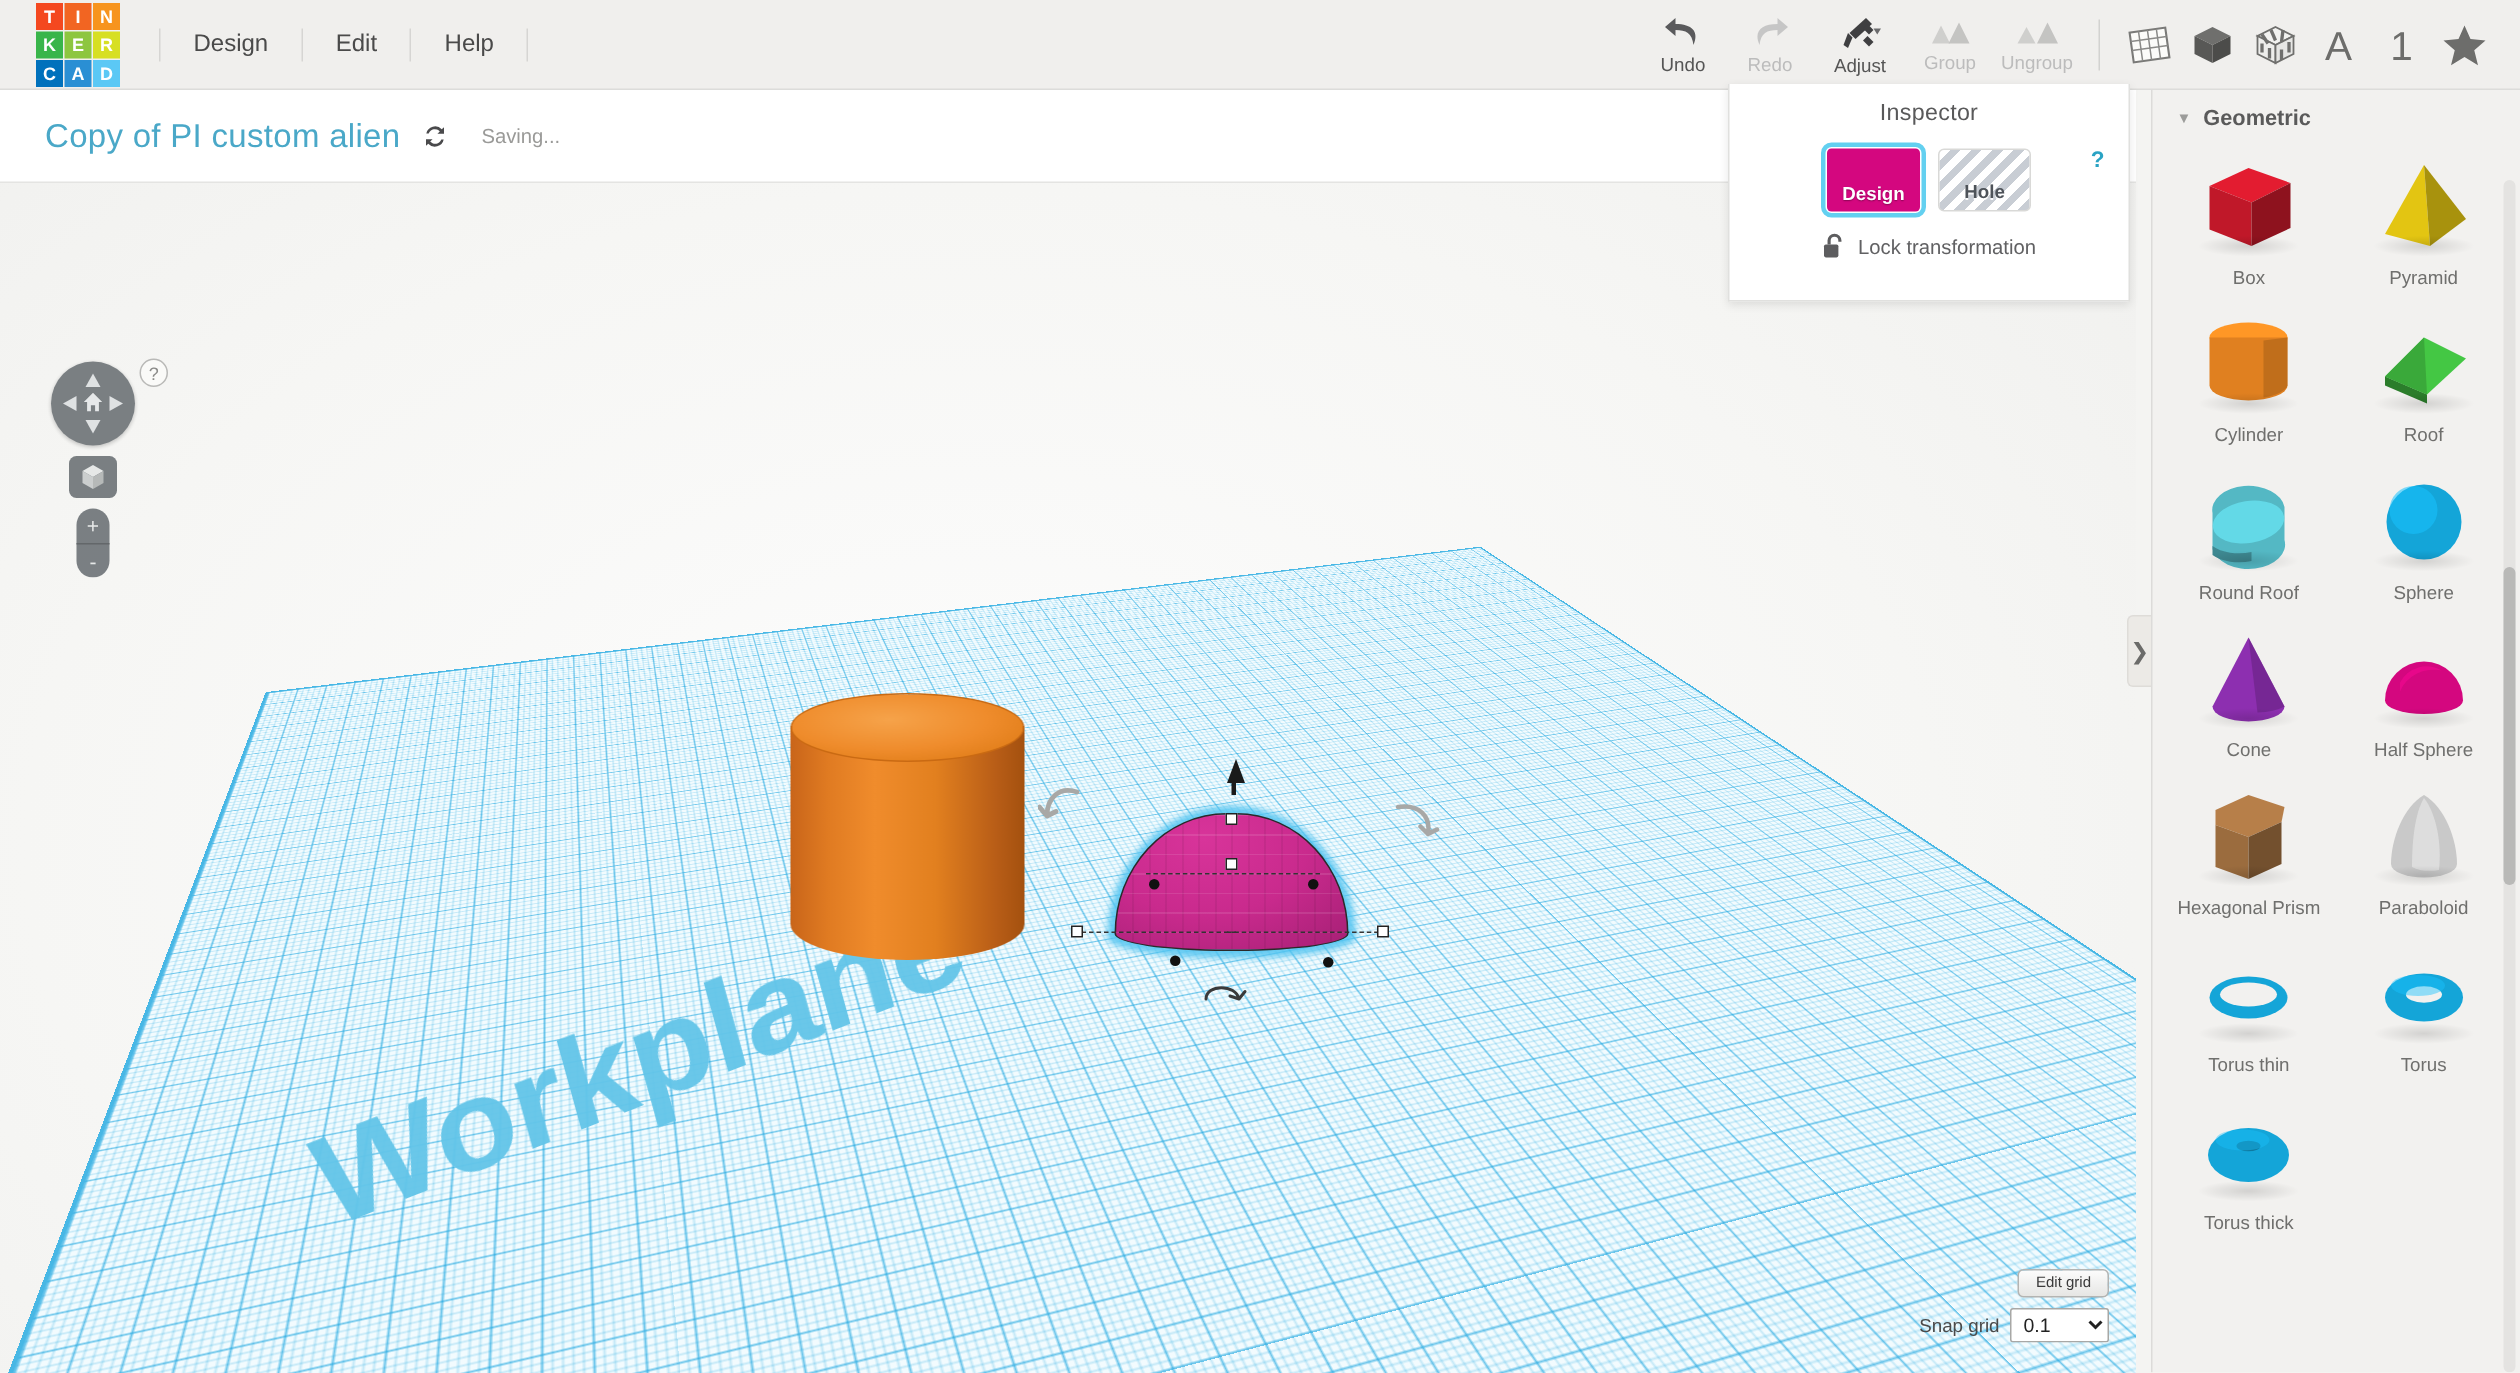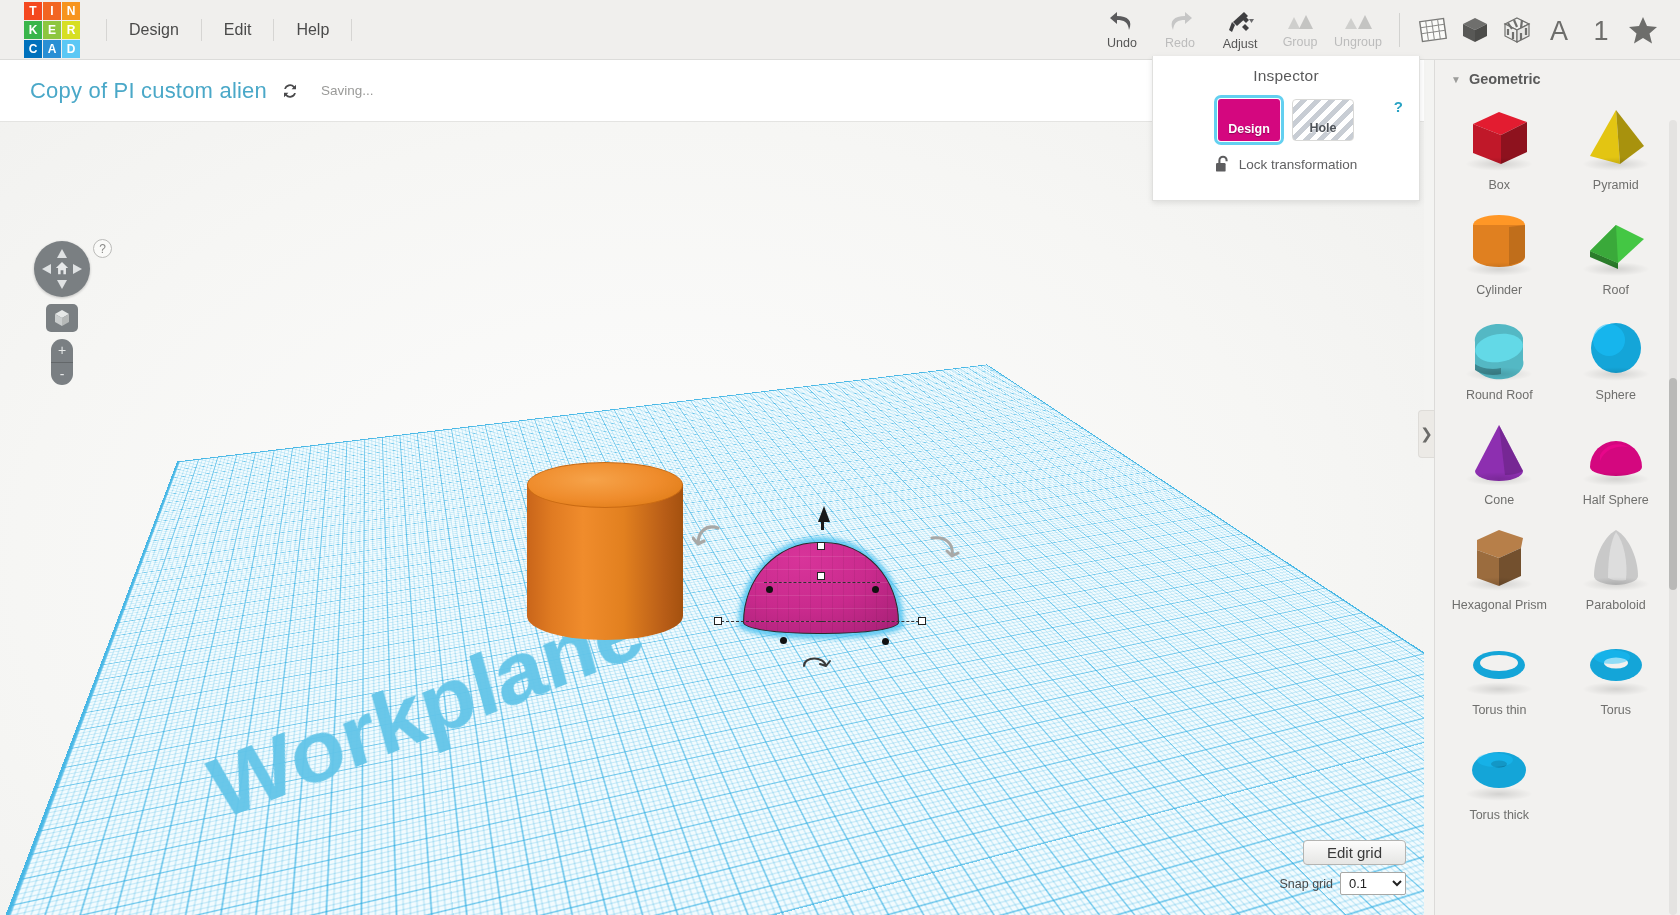--- a/index.html
+++ b/index.html
@@ -178,21 +178,21 @@
     position: absolute; left: 93px; top: 117px; width: 19px; height: 19px;
     border-radius: 50%; border: 1px solid #b9b9b7; background: #fafaf8;
     display: flex; align-items: center; justify-content: center;
     font-size: 12px; color: #8b8b89;
   }
 
   
   .grid-ctrls { position: absolute; right: 18px; bottom: 20px; }
   .edit-grid-btn {
     display: block; margin-left: auto;
-    padding: 3px 23px; font-size: 15px; color: #3a3a3a;
+    padding: 3px 11px; font-size: 10px; color: #3a3a3a;
     background: linear-gradient(#fcfcfc, #e6e6e4);
     border: 1px solid #b4b4b2; border-radius: 4px; cursor: pointer;
   }
   .snap-row { display: flex; align-items: center; margin-top: 7px; }
   .snap-label { font-size: 12.5px; color: #4a4a4a; margin-right: 7px; }
   .snap-select {
     width: 66px; height: 23px; font-size: 13px; padding: 0 4px;
     border: 1px solid #a8a8a6; background: #fff; color: #222;
     font-family: "Liberation Sans", sans-serif; border-radius: 2px;
   }

